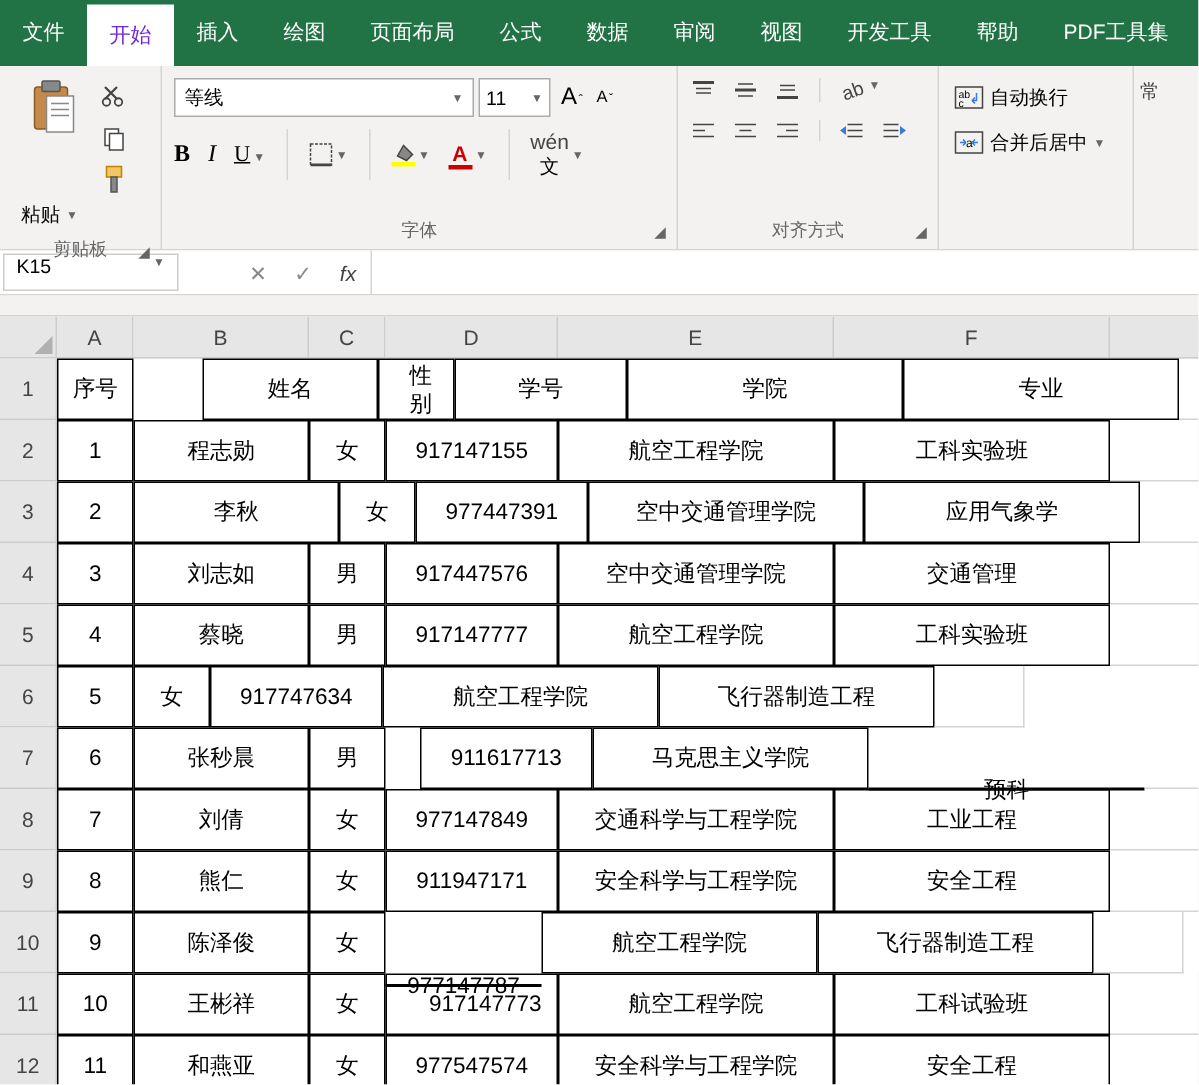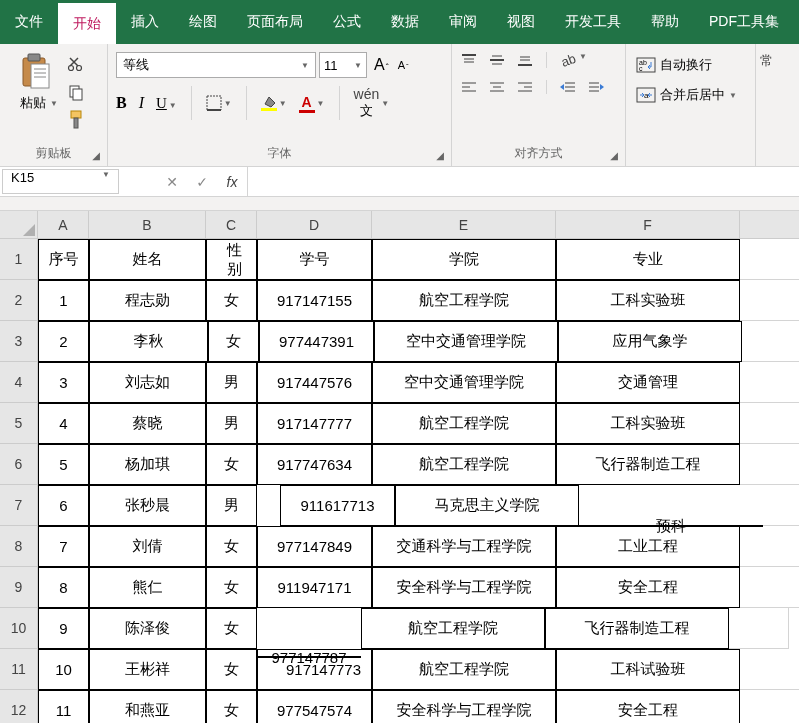--- a/index.html
+++ b/index.html
@@ -1,25 +1,25 @@
 <!DOCTYPE html>
 <html><head>
 <meta charset="utf-8">
 <style>
 * { box-sizing: border-box; margin: 0; padding: 0; }
 body { font-family: "Microsoft YaHei", Arial, sans-serif; font-size: 13px; background: #fff; overflow: hidden; width: 799px; height: 723px; }
 .ribbon-tabs { display: flex; background: #217346; height: 44px; align-items: stretch; }
 .ribbon-tab { color: #fff; padding: 0 15px; display: flex; align-items: center; cursor: pointer; font-size: 14px; }
-.ribbon-tab.active { background: #fff; color: #be185d; border-top: 3px solid #217346; padding-top: 0; }
+.ribbon-tab.active { background: #fff; color: #6d28d9; border-top: 3px solid #217346; padding-top: 0; }
 .ribbon-content { background: #f3f2f1; height: 123px; display: flex; border-bottom: 1px solid #d4d4d4; }
 .ribbon-group { display: flex; flex-direction: column; border-right: 1px solid #d4d4d4; padding: 4px 0 0 0; }
 .ribbon-group-body { flex: 1; display: flex; align-items: flex-start; padding: 2px 8px; }
 .ribbon-group-label { text-align: center; font-size: 12px; color: #666; padding: 4px 0; display: flex; align-items: center; justify-content: center; position: relative; }
 .ribbon-group-label .launcher { position: absolute; right: 4px; bottom: 4px; width: 14px; height: 14px; font-size: 10px; color: #666; display: flex; align-items: center; justify-content: center; }
-.clipboard-col1 { display: flex; flex-direction: column; align-items: flex-end; padding: 0 6px; }
+.clipboard-col1 { display: flex; flex-direction: column; align-items: flex-start; padding: 0 6px; gap: 40px; }
 .paste-big { width: 44px; height: 44px; display: flex; align-items: center; justify-content: center; }
 .clipboard-col2 { display: flex; flex-direction: column; gap: 8px; padding: 4px 6px 0 2px; }
 .small-icon { width: 20px; height: 20px; display: flex; align-items: center; justify-content: center; font-size: 14px; }
 .font-group { width: 344px; }
 .font-row1 { display: flex; align-items: center; gap: 3px; margin-bottom: 8px; margin-top: 2px;}
 .font-name { width: 200px; height: 26px; border: 1px solid #ababab; background: #fff; display: flex; align-items: center; padding: 0 6px; justify-content: space-between; }
 .font-size { width: 48px; height: 26px; border: 1px solid #ababab; background: #fff; display: flex; align-items: center; padding: 0 4px; justify-content: space-between; }
 .aa-big { font-size: 16px; }
 .aa-small { font-size: 11px; }
 .font-row2 { display: flex; align-items: center; gap: 12px; }
@@ -327,39 +327,39 @@
       <div class="row-h">7</div>
       <div class="row-h">8</div>
       <div class="row-h">9</div>
       <div class="row-h">10</div>
       <div class="row-h">11</div>
       <div class="row-h">12</div>
     </div>
   <div class="cells" id="cells">
       <div class="cell-row">
         <div class="cell data-border" style="width: 51px; border-width: 1px; border-style: solid; border-color: rgb(0, 0, 0);">序号</div>
-        <div class="cell data-border" style="width: 117px; border-right: 1px solid rgb(0, 0, 0); border-bottom: 1px solid rgb(0, 0, 0); border-top: 1px solid rgb(0, 0, 0);">姓名</div>
+        <div class="cell data-border" style="width: 117px; border-right: 1px solid rgb(0, 0, 0); border-bottom: 1px solid rgb(0, 0, 0); border-top: 1px solid rgb(0, 0, 0); margin-left: 46px;">姓名</div>
         <div class="cell data-border" style="width: 51px; border-right: 1px solid rgb(0, 0, 0); border-bottom: 1px solid rgb(0, 0, 0); border-top: 1px solid rgb(0, 0, 0); padding-left: 20px;">性别</div>
         <div class="cell data-border" style="width: 115px; border-right: 1px solid rgb(0, 0, 0); border-bottom: 1px solid rgb(0, 0, 0); border-top: 1px solid rgb(0, 0, 0); text-align: center;">学号</div>
         <div class="cell data-border" style="width: 184px; border-right: 1px solid rgb(0, 0, 0); border-bottom: 1px solid rgb(0, 0, 0); border-top: 1px solid rgb(0, 0, 0);">学院</div>
         <div class="cell data-border" style="width: 184px; border-right: 1px solid rgb(0, 0, 0); border-bottom: 1px solid rgb(0, 0, 0); border-top: 1px solid rgb(0, 0, 0);">专业</div>
         <div class="cell" style="width: 60px;"></div>
       </div>
       <div class="cell-row">
         <div class="cell data-border" style="width: 51px; border-right: 1px solid rgb(0, 0, 0); border-bottom: 1px solid rgb(0, 0, 0); border-left: 1px solid rgb(0, 0, 0);">1</div>
         <div class="cell data-border" style="width: 117px; border-right: 1px solid rgb(0, 0, 0); border-bottom: 1px solid rgb(0, 0, 0);">程志勋</div>
         <div class="cell data-border" style="width: 51px; border-right: 1px solid rgb(0, 0, 0); border-bottom: 1px solid rgb(0, 0, 0);">女</div>
         <div class="cell data-border" style="width: 115px; border-right: 1px solid rgb(0, 0, 0); border-bottom: 1px solid rgb(0, 0, 0);">917147155</div>
         <div class="cell data-border" style="width: 184px; border-right: 1px solid rgb(0, 0, 0); border-bottom: 1px solid rgb(0, 0, 0);">航空工程学院</div>
         <div class="cell data-border" style="width: 184px; border-right: 1px solid rgb(0, 0, 0); border-bottom: 1px solid rgb(0, 0, 0);">工科实验班</div>
         <div class="cell" style="width: 60px;"></div>
       </div>
       <div class="cell-row">
         <div class="cell data-border" style="width: 51px; border-right: 1px solid rgb(0, 0, 0); border-bottom: 1px solid rgb(0, 0, 0); border-left: 1px solid rgb(0, 0, 0);">2</div>
-        <div class="cell data-border" style="width: 119px; border-right: 1px solid rgb(0, 0, 0); border-bottom: 1px solid rgb(0, 0, 0); text-align: center;">李秋</div>
+        <div class="cell data-border" style="width: 137px; border-right: 1px solid rgb(0, 0, 0); border-bottom: 1px solid rgb(0, 0, 0); text-align: center;">李秋</div>
         <div class="cell data-border" style="width: 51px; border-right: 1px solid rgb(0, 0, 0); border-bottom: 1px solid rgb(0, 0, 0);">女</div>
         <div class="cell data-border" style="width: 115px; border-right: 1px solid rgb(0, 0, 0); border-bottom: 1px solid rgb(0, 0, 0);">977447391</div>
         <div class="cell data-border" style="width: 184px; border-right: 1px solid rgb(0, 0, 0); border-bottom: 1px solid rgb(0, 0, 0);">空中交通管理学院</div>
         <div class="cell data-border" style="width: 184px; border-right: 1px solid rgb(0, 0, 0); border-bottom: 1px solid rgb(0, 0, 0);">应用气象学</div>
         <div class="cell" style="width: 60px;"></div>
       </div>
       <div class="cell-row">
         <div class="cell data-border" style="width: 51px; border-right: 1px solid rgb(0, 0, 0); border-bottom: 1px solid rgb(0, 0, 0); border-left: 1px solid rgb(0, 0, 0);">3</div>
         <div class="cell data-border" style="width: 117px; border-right: 1px solid rgb(0, 0, 0); border-bottom: 1px solid rgb(0, 0, 0);">刘志如</div>
         <div class="cell data-border" style="width: 51px; border-right: 1px solid rgb(0, 0, 0); border-bottom: 1px solid rgb(0, 0, 0);">男</div>
@@ -372,21 +372,20 @@
         <div class="cell data-border" style="width: 51px; border-right: 1px solid rgb(0, 0, 0); border-bottom: 1px solid rgb(0, 0, 0); border-left: 1px solid rgb(0, 0, 0);">4</div>
         <div class="cell data-border" style="width: 117px; border-right: 1px solid rgb(0, 0, 0); border-bottom: 1px solid rgb(0, 0, 0);">蔡晓</div>
         <div class="cell data-border" style="width: 51px; border-right: 1px solid rgb(0, 0, 0); border-bottom: 1px solid rgb(0, 0, 0);">男</div>
         <div class="cell data-border" style="width: 115px; border-right: 1px solid rgb(0, 0, 0); border-bottom: 1px solid rgb(0, 0, 0);">917147777</div>
         <div class="cell data-border" style="width: 184px; border-right: 1px solid rgb(0, 0, 0); border-bottom: 1px solid rgb(0, 0, 0);">航空工程学院</div>
         <div class="cell data-border" style="width: 184px; border-right: 1px solid rgb(0, 0, 0); border-bottom: 1px solid rgb(0, 0, 0);">工科实验班</div>
         <div class="cell" style="width: 60px;"></div>
       </div>
       <div class="cell-row">
         <div class="cell data-border" style="width: 51px; border-right: 1px solid rgb(0, 0, 0); border-bottom: 1px solid rgb(0, 0, 0); border-left: 1px solid rgb(0, 0, 0);">5</div>
-        <div class="cell data-border" style="width: 117px; border-right: 1px solid rgb(0, 0, 0); border-bottom: 1px solid rgb(0, 0, 0);">杨加琪</div>
         <div class="cell data-border" style="width: 51px; border-right: 1px solid rgb(0, 0, 0); border-bottom: 1px solid rgb(0, 0, 0);">女</div>
         <div class="cell data-border" style="width: 115px; border-right: 1px solid rgb(0, 0, 0); border-bottom: 1px solid rgb(0, 0, 0);">917747634</div>
         <div class="cell data-border" style="width: 184px; border-right: 1px solid rgb(0, 0, 0); border-bottom: 1px solid rgb(0, 0, 0);">航空工程学院</div>
         <div class="cell data-border" style="width: 184px; border-right: 1px solid rgb(0, 0, 0); border-bottom: 1px solid rgb(0, 0, 0);">飞行器制造工程</div>
         <div class="cell" style="width: 60px;"></div>
       </div>
       <div class="cell-row">
         <div class="cell data-border" style="width: 51px; border-right: 1px solid rgb(0, 0, 0); border-bottom: 1px solid rgb(0, 0, 0); border-left: 1px solid rgb(0, 0, 0);">6</div>
         <div class="cell data-border" style="width: 117px; border-right: 1px solid rgb(0, 0, 0); border-bottom: 1px solid rgb(0, 0, 0);">张秒晨</div>
         <div class="cell data-border" style="width: 51px; border-right: 1px solid rgb(0, 0, 0); border-bottom: 1px solid rgb(0, 0, 0);">男</div>

